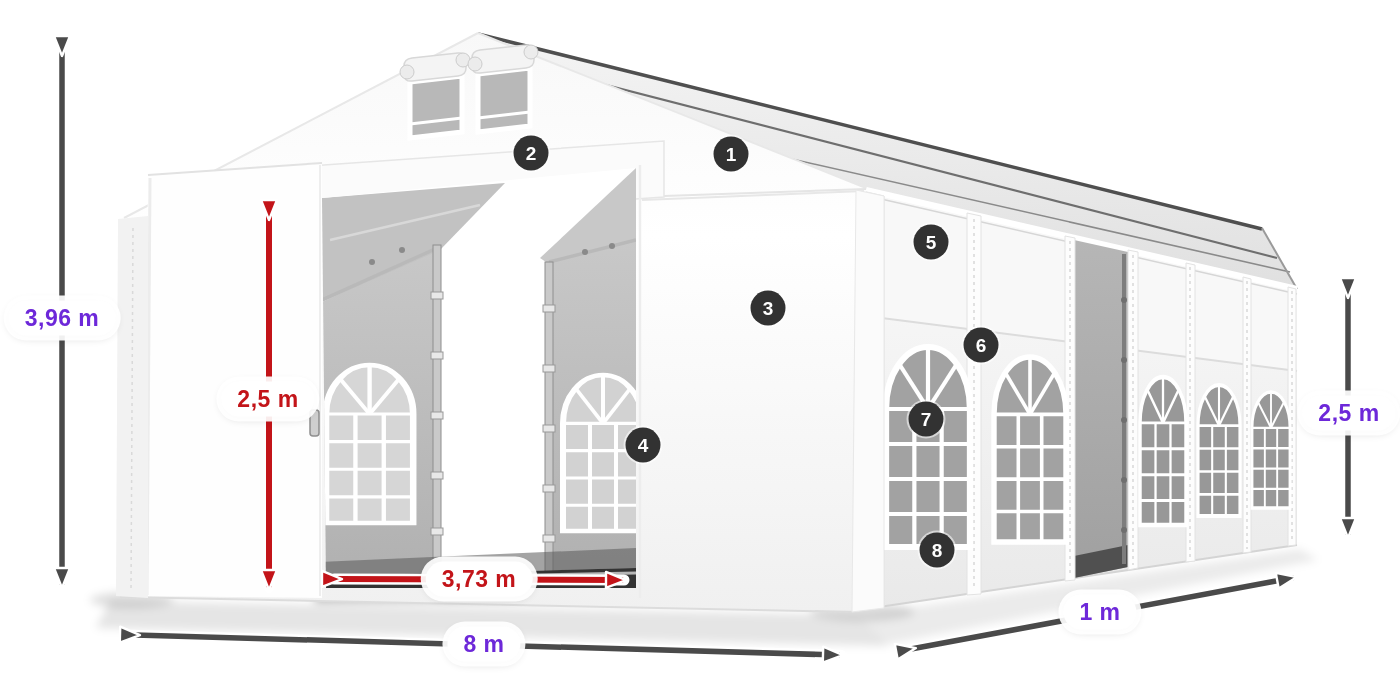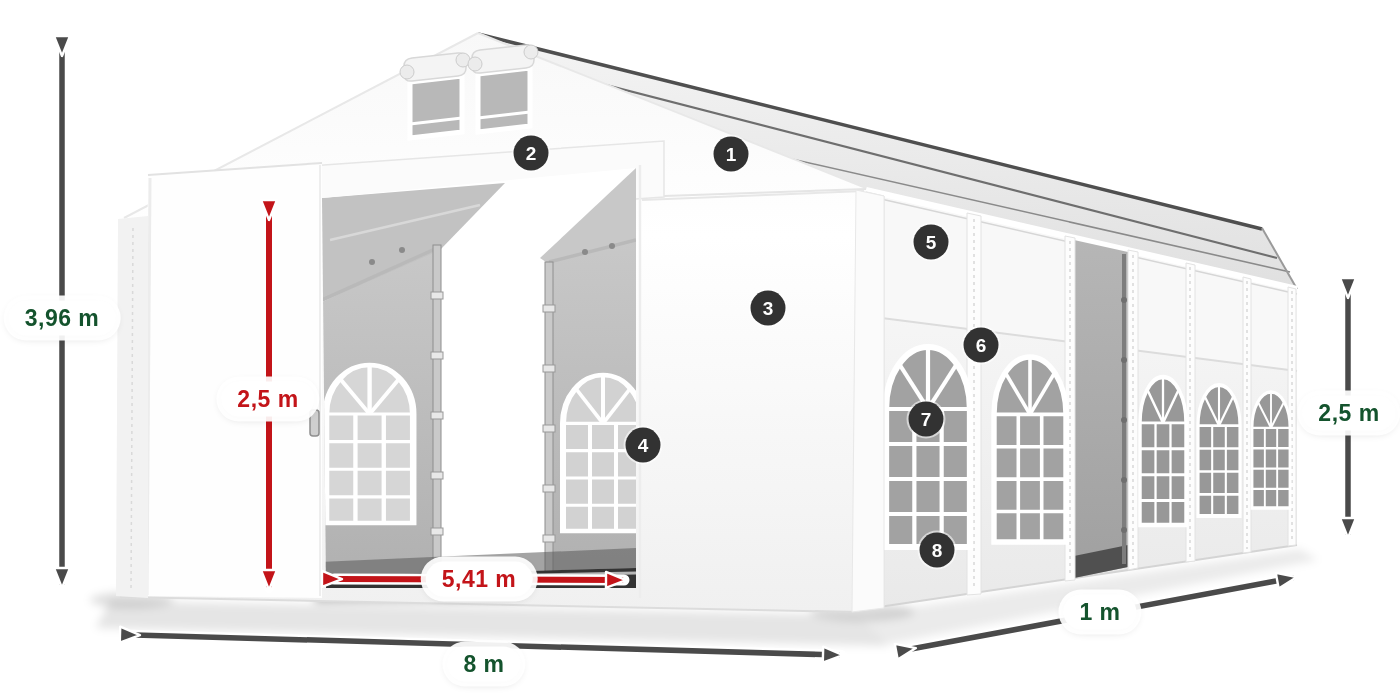--- a/index.html
+++ b/index.html
@@ -2,21 +2,21 @@
 <html><head>
 <meta charset="utf-8">
 <style>
   html,body{margin:0;padding:0;background:#fff;}
   .stage{position:relative;width:1400px;height:700px;background:#ffffff;overflow:hidden;
          font-family:"Liberation Sans",sans-serif;}
   .stage svg{position:absolute;left:0;top:0;}
   .pill{position:absolute;transform:translate(-50%,-50%);background:#ffffff;border-radius:24px;
         padding:4px 16px;font-size:23px;font-weight:700;letter-spacing:.5px;white-space:nowrap;
         box-shadow:0 0 0 5px rgba(255,255,255,.92),0 2px 10px rgba(0,0,0,.20);z-index:30;}
-  .pill.dark{color:#14532d;}
+  .pill.dark{color:#6d28d9;}
   .pill.red{color:#c31419;}
   .badge{position:absolute;transform:translate(-50%,-50%);width:35px;height:35px;border-radius:50%;
          background:#323232;color:#ffffff;font-size:19px;font-weight:700;line-height:35px;
          text-align:center;box-shadow:0 0 0 2px rgba(255,255,255,.55);cursor:pointer;z-index:40;}
 </style>
 </head>
 <body>
 
 <div class="stage">
 
@@ -241,22 +241,22 @@
     </g>
     <g>
       <line x1="1348" y1="290" x2="1348" y2="536" stroke="#ffffff" stroke-width="10.5"></line>
       <line x1="1348" y1="293" x2="1348" y2="533" stroke="#4a4a4a" stroke-width="5.5" marker-start="url(#ahd)" marker-end="url(#ahd)"></line>
     </g>
   </g>
 </svg>
 
 <div class="pill dark" style="left:62px;top:318px;">3,96 m</div>
 <div class="pill red" style="left:268px;top:399px;">2,5 m</div>
-<div class="pill red" style="left:479px;top:579px;">5,41 m</div>
-<div class="pill dark" style="left:484px;top:644px;margin-top:20px;">8 m</div>
+<div class="pill red" style="left:479px;top:579px;">3,73 m</div>
+<div class="pill dark" style="left:484px;top:644px;">8 m</div>
 <div class="pill dark" style="left:1100px;top:612px;">1 m</div>
 <div class="pill dark" style="left:1349px;top:413px;">2,5 m</div>
 
 <div class="badge" style="left:731px;top:154px;">1</div>
 <div class="badge" style="left:531px;top:153px;">2</div>
 <div class="badge" style="left:768px;top:308px;">3</div>
 <div class="badge" style="left:643px;top:445px;">4</div>
 <div class="badge" style="left:931px;top:242px;">5</div>
 <div class="badge" style="left:981px;top:345px;">6</div>
 <div class="badge" style="left:926px;top:419px;">7</div>

